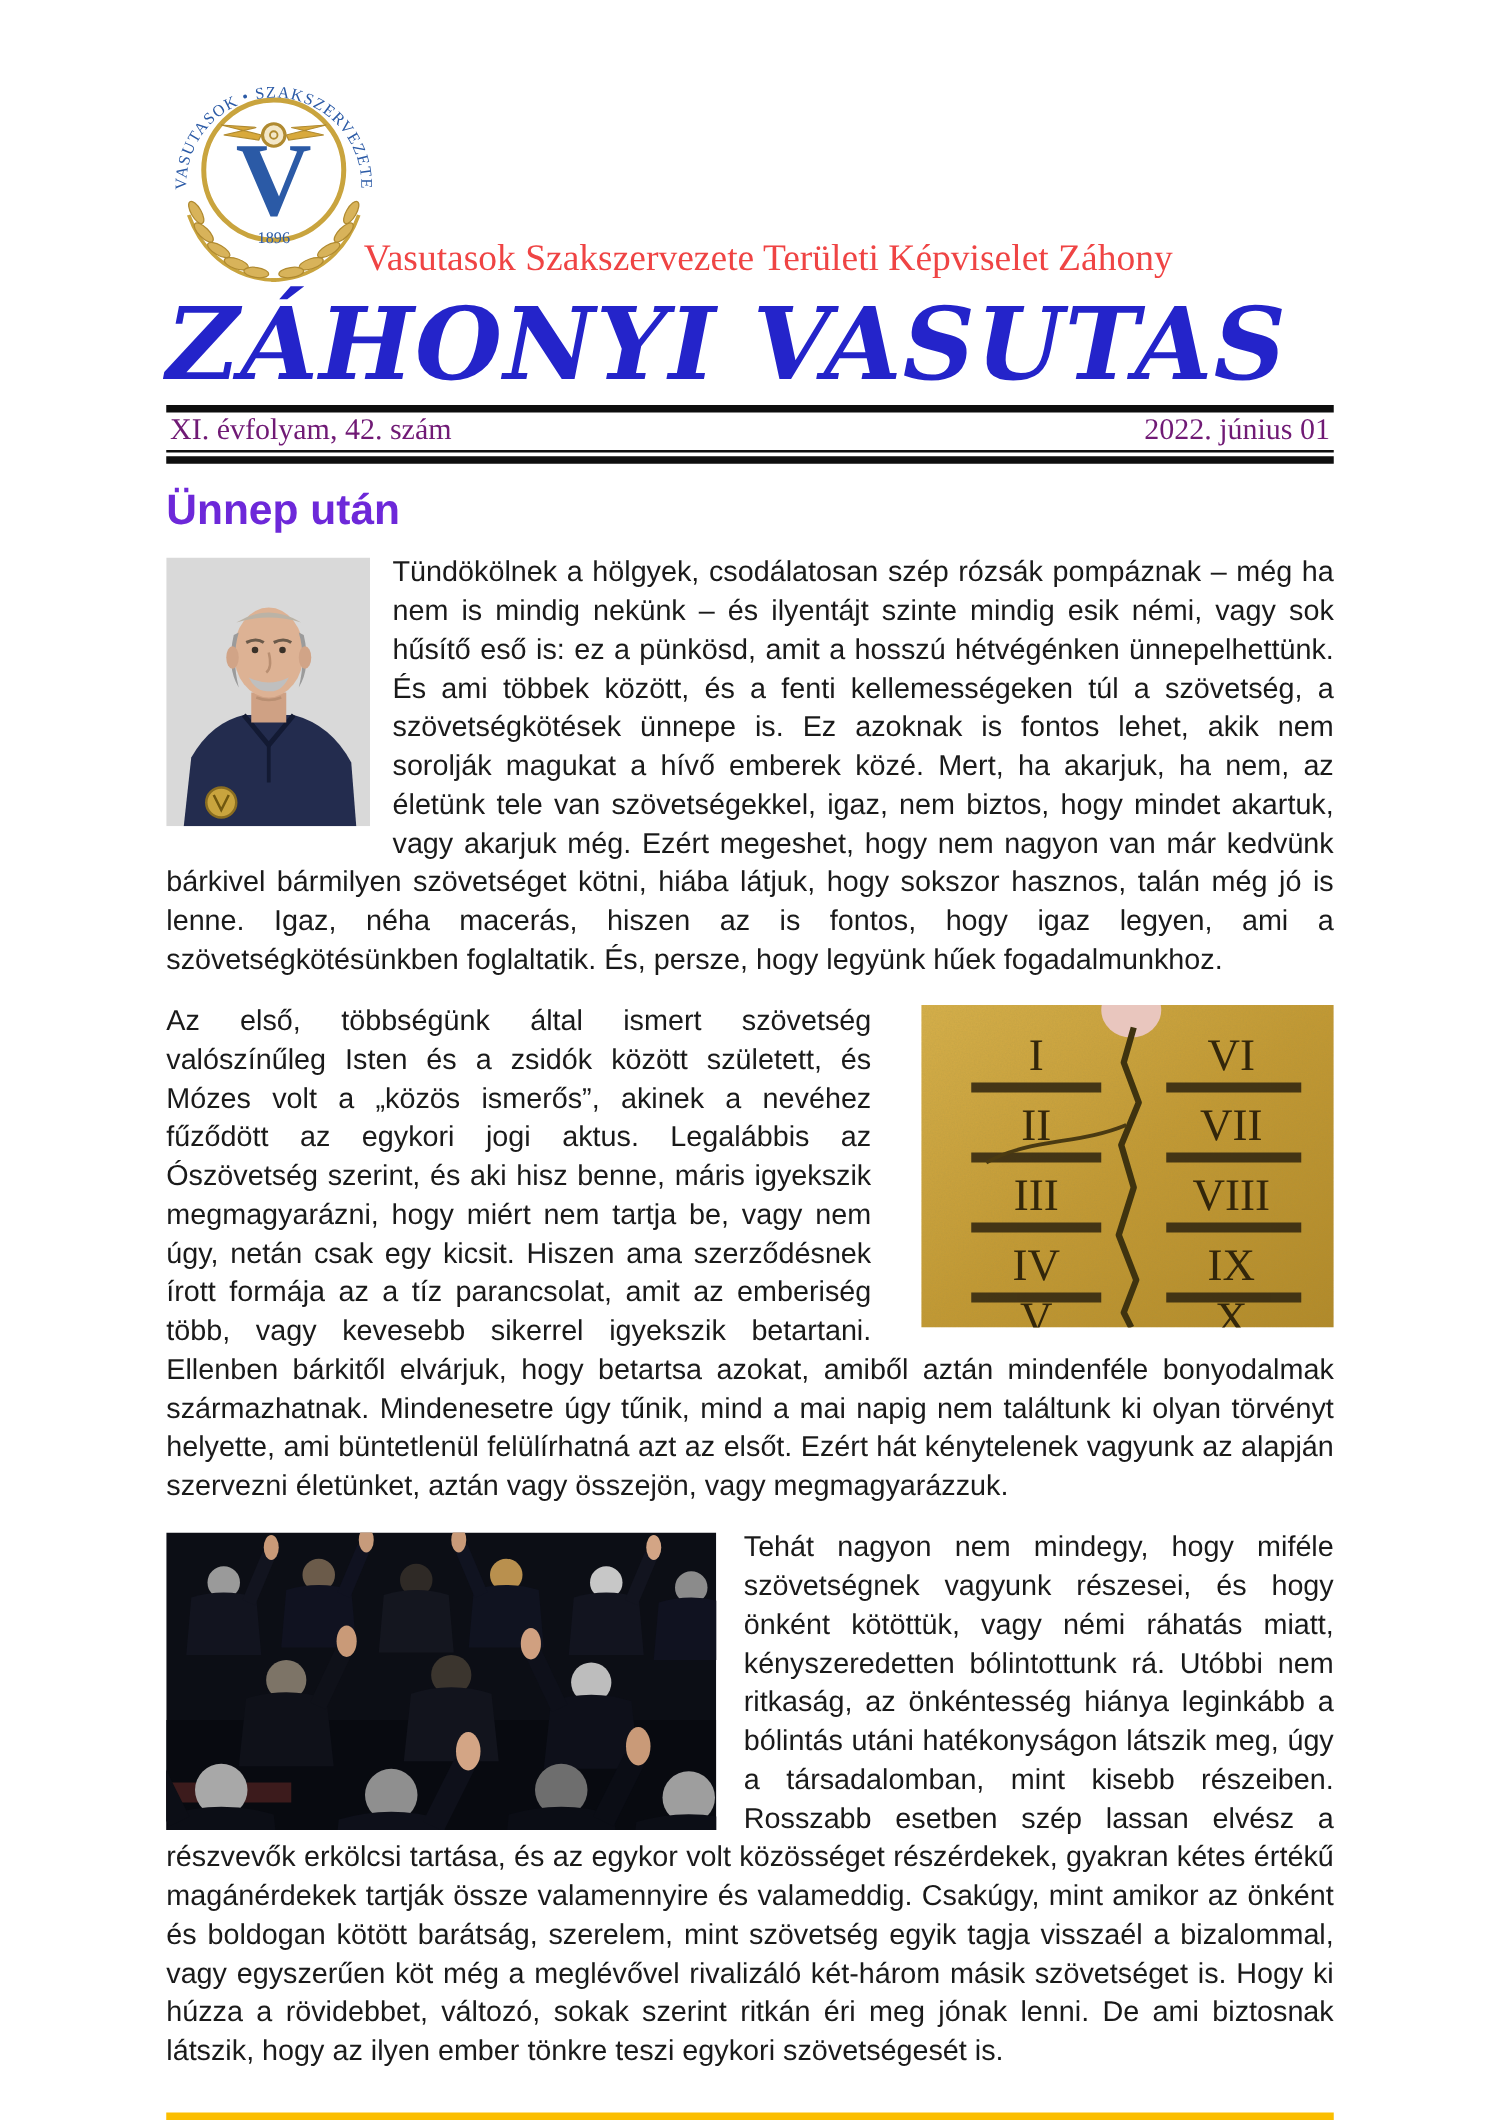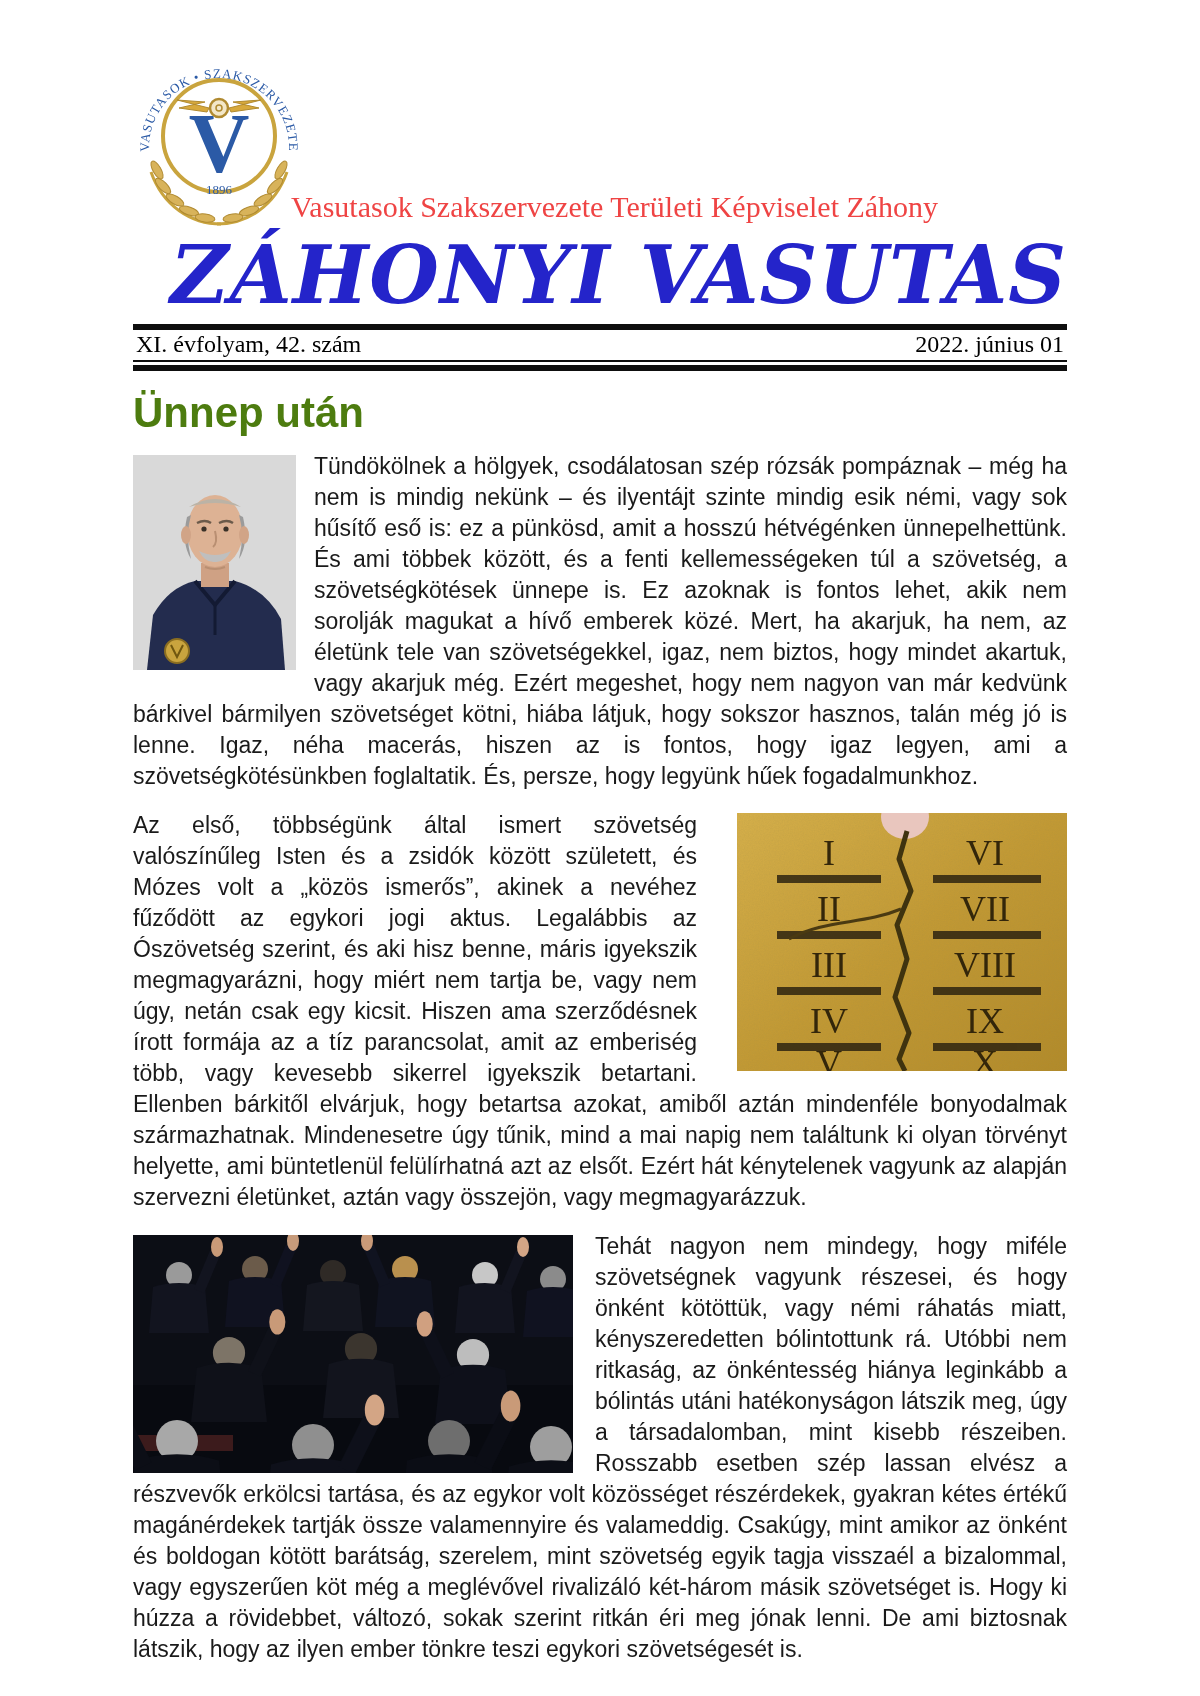--- a/index.html
+++ b/index.html
@@ -12,37 +12,37 @@
 
   
   .header-row { display:flex; align-items:flex-end; height:174px; }
   .logo { width:172px; height:174px; flex:0 0 auto; }
   .logo svg { display:block; width:172px; height:174px; }
   .org-line {
     font-family:"Liberation Serif", serif; font-size:30px; color:#ef4444;
     margin:0 0 6px -14px; white-space:nowrap;
   }
   .title {
-    margin:2px 0 0 0; text-align:right; white-space:nowrap;
+    margin:2px 0 0 0; text-align:left; white-space:nowrap;
     font-family:"DejaVu Serif", serif; font-style:italic; font-weight:bold;
     font-size:80px; line-height:1.08; color:#2424CA; letter-spacing:1px;
   }
 
   
   .masthead { margin-top:6px; border-top:6px solid #0e0e0e; border-bottom:6px solid #0e0e0e; }
   .masthead-row {
     display:flex; justify-content:space-between; align-items:flex-start;
-    font-family:"Liberation Serif", serif; font-size:24px; color:#000000;
+    font-family:"Liberation Serif", serif; font-size:24px; color:#701a75;
     border-bottom:2px solid #0e0e0e; padding:1px 3px 2px 3px; margin-bottom:3px;
   }
 
   
   .article-heading {
     font-family:"Liberation Sans", sans-serif; font-weight:bold;
-    font-size:42px; margin:18px 0 14px 0; color:#4d7c0f;
+    font-size:34px; margin:18px 0 14px 0; color:#6d28d9;
   }
   .article p {
     font-size:23px; line-height:31px; text-align:justify;
     margin:0 0 18px 0;
   }
   .float-portrait { float:left;  width:163px; height:215px; margin:4px 18px 3px 0; }
   .float-tablets  { float:right; width:330px; height:258px; margin:3px 0 4px 40px; }
   .float-oath     { float:left;  width:440px; height:238px; margin:4px 22px 3px 0; }
   .float-portrait svg, .float-tablets svg, .float-oath svg { display:block; width:100%; height:100%; }
 

